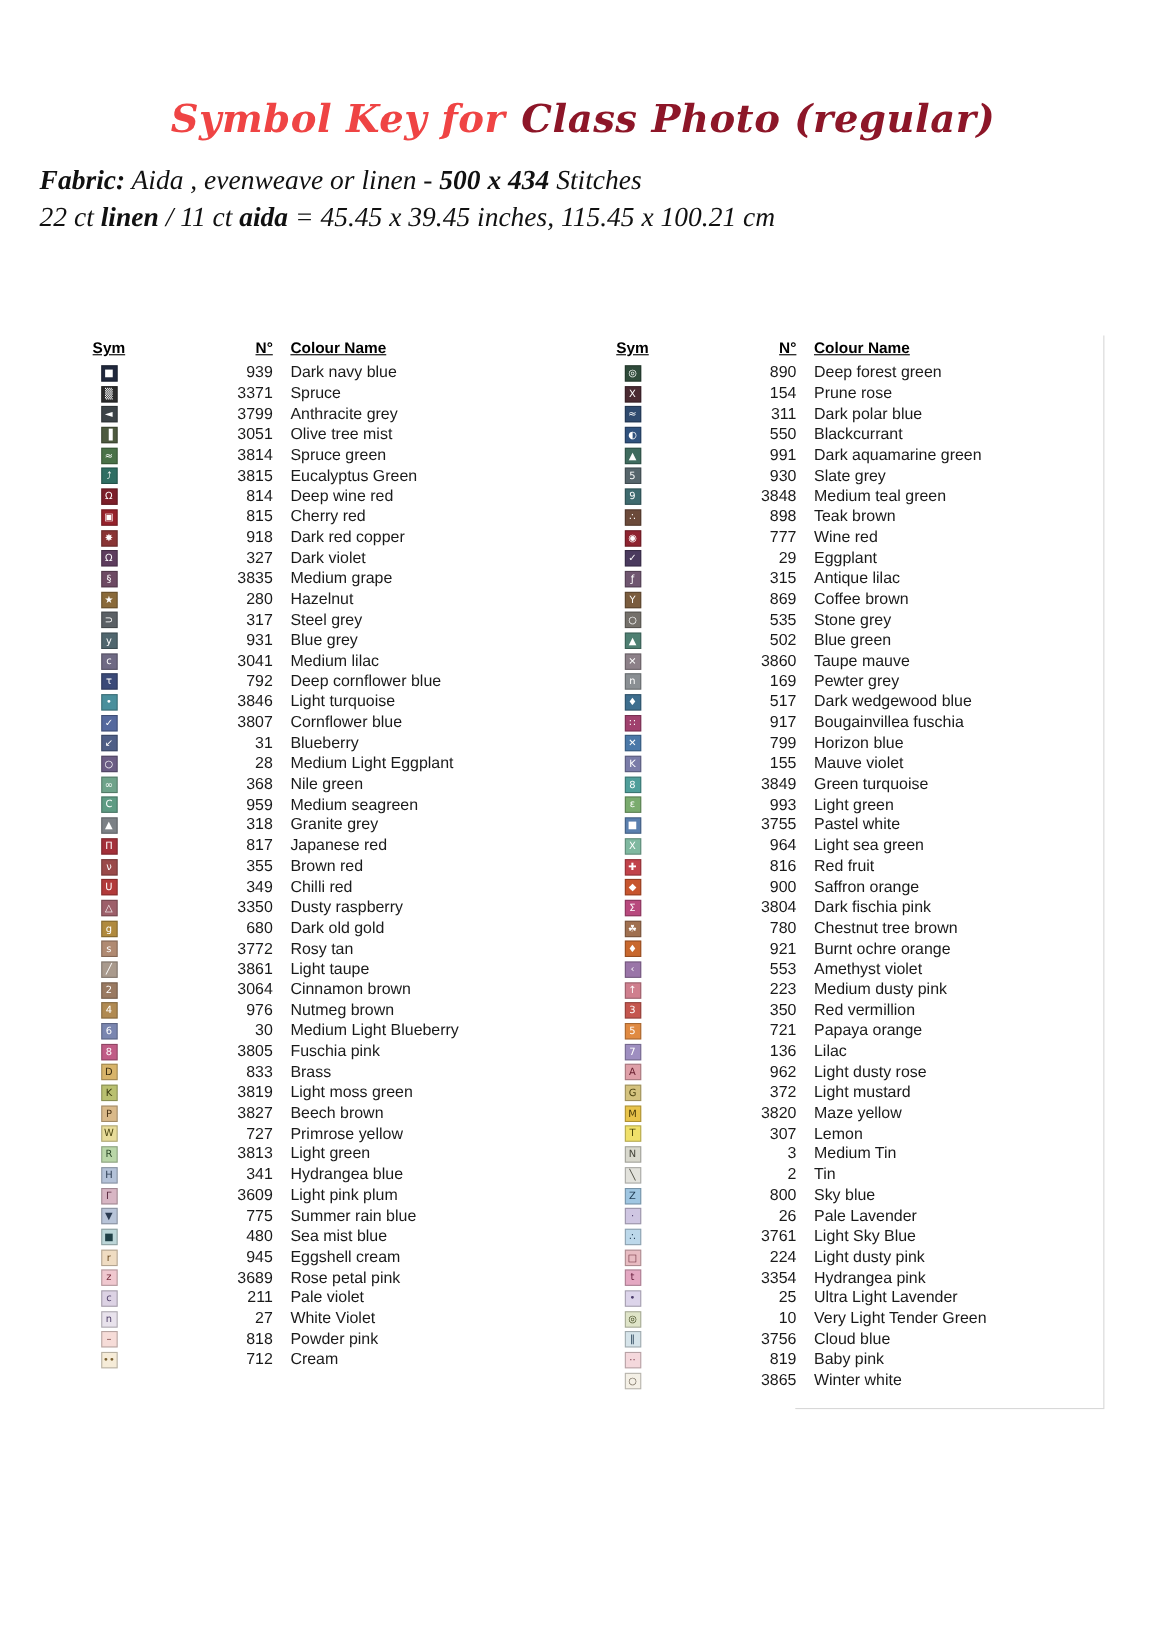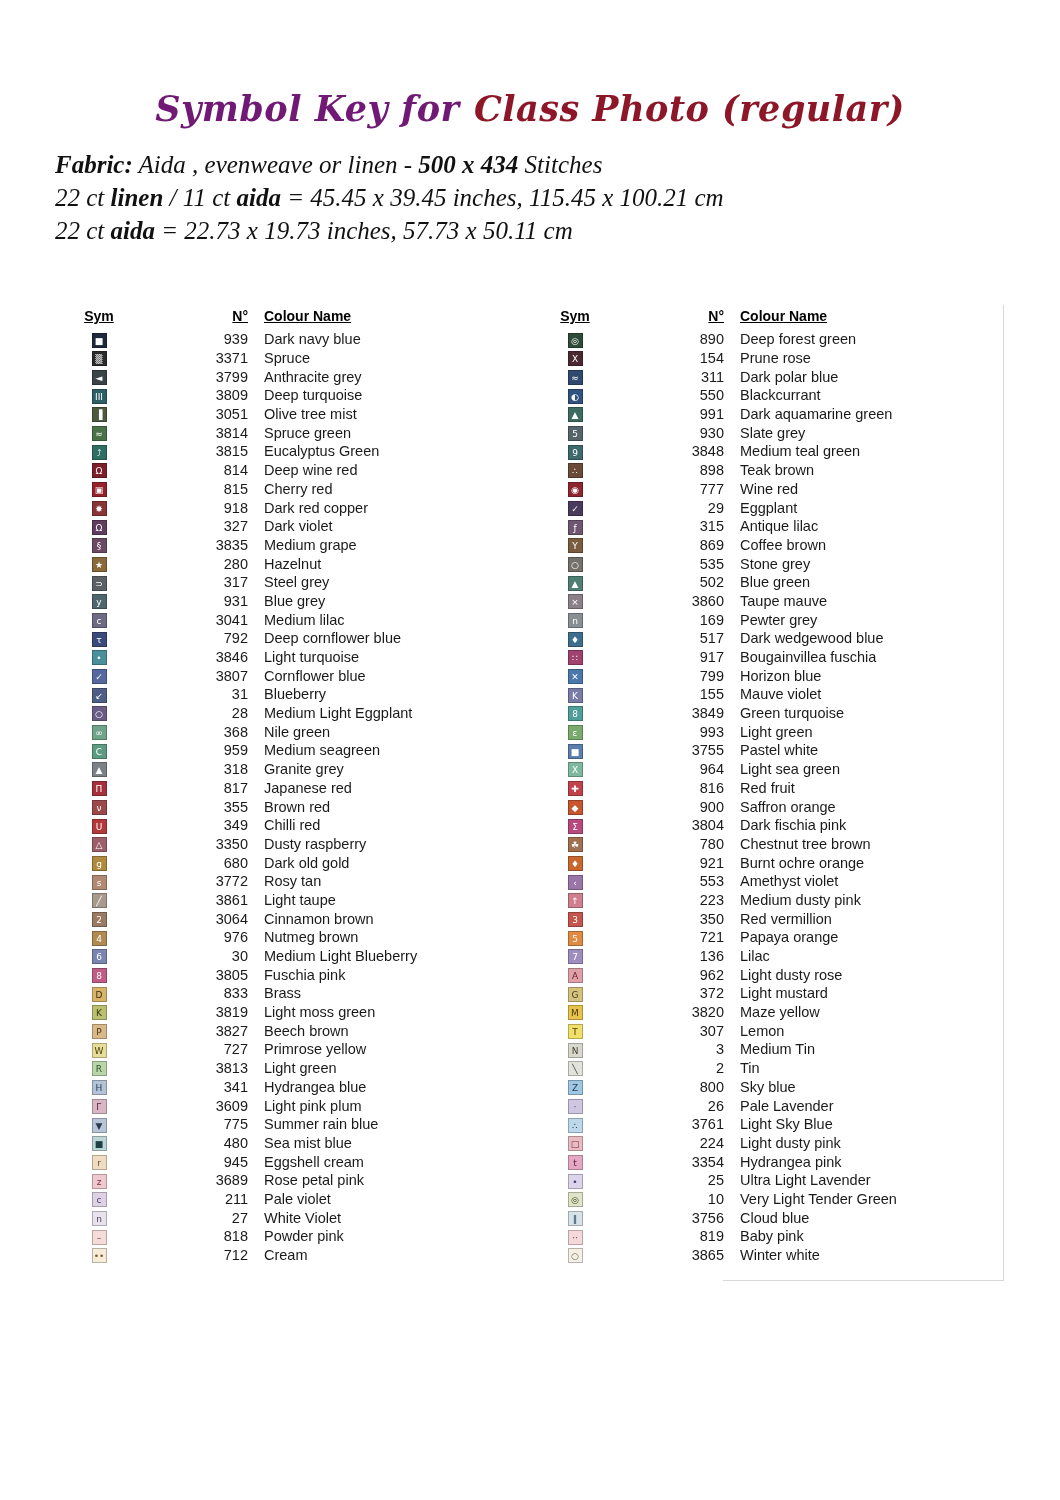--- a/index.html
+++ b/index.html
@@ -29,37 +29,37 @@
     top: 88px;
     width: 1060px;
     text-align: center;
     white-space: nowrap;
   }
   .title-a {
     font-family: "DejaVu Serif", serif;
     font-style: italic;
     font-weight: bold;
     font-size: 35px;
-    color: #701a75;
+    color: #ef4444;
     letter-spacing: 0.5px;
   }
   .title-b {
     font-family: "DejaVu Serif", serif;
     font-style: italic;
     font-weight: bold;
     font-size: 35px;
     color: #8d1628;
     letter-spacing: 0.5px;
     margin-left: 10px;
   }
 
   
   .info {
     position: absolute;
-    left: 55px;
+    left: 36px;
     top: 148px;
     width: 980px;
   }
   .info-line {
     font-family: "Liberation Serif", serif;
     font-style: italic;
     font-size: 25px;
     line-height: 33px;
     color: #111111;
     white-space: nowrap;
@@ -169,25 +169,20 @@
       <span class="b">500 x 434</span>
       <span>Stitches</span>
     </div>
     <div class="info-line">
       <span>22 ct</span>
       <span class="b">linen</span>
       <span>/ 11 ct</span>
       <span class="b">aida</span>
       <span>= 45.45 x 39.45 inches, 115.45 x 100.21 cm</span>
     </div>
-    <div class="info-line">
-      <span>22 ct</span>
-      <span class="b">aida</span>
-      <span>= 22.73 x 19.73 inches, 57.73 x 50.11 cm</span>
-    </div>
   </div>
 
   <div class="tables">
     <div class="col col-left">
       <table class="key">
         <thead>
           <tr>
             <th class="sym">Sym</th>
             <th class="num">N°</th>
             <th class="name">Colour Name</th>
@@ -203,25 +198,20 @@
               <td class="sym"><span class="swatch" style="background: rgb(43, 43, 43); color: rgb(255, 255, 255);">▒</span></td>
               <td class="num">3371</td>
               <td class="name">Spruce</td>
             </tr>
             <tr>
               <td class="sym"><span class="swatch" style="background: rgb(60, 67, 71); color: rgb(255, 255, 255);">◄</span></td>
               <td class="num">3799</td>
               <td class="name">Anthracite grey</td>
             </tr>
             <tr>
-              <td class="sym"><span class="swatch" style="background: rgb(47, 95, 102); color: rgb(255, 255, 255);">III</span></td>
-              <td class="num">3809</td>
-              <td class="name">Deep turquoise</td>
-            </tr>
-            <tr>
               <td class="sym"><span class="swatch" style="background: rgb(77, 90, 63); color: rgb(255, 255, 255);">▐</span></td>
               <td class="num">3051</td>
               <td class="name">Olive tree mist</td>
             </tr>
             <tr>
               <td class="sym"><span class="swatch" style="background: rgb(74, 114, 72); color: rgb(255, 255, 255);">≈</span></td>
               <td class="num">3814</td>
               <td class="name">Spruce green</td>
             </tr>
             <tr>

